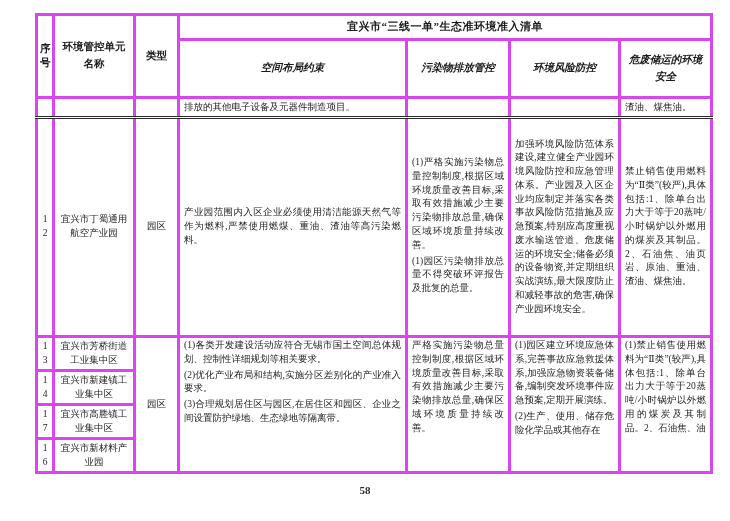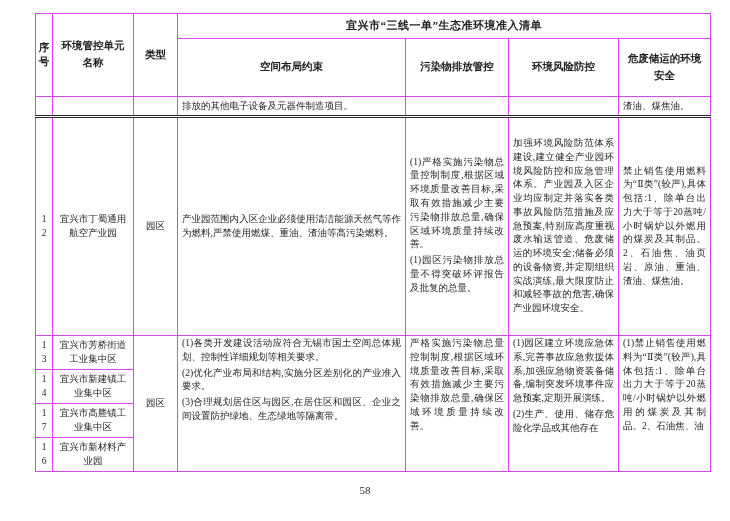--- a/index.html
+++ b/index.html
@@ -7,43 +7,43 @@
     width:730px;height:521px;background:#ffffff;
     font-family:"Liberation Serif","DejaVu Serif",serif;
     color:#1c1c1c;overflow:hidden;
   }
   .sheet{position:relative;width:730px;height:521px;background:#fff;}
   table.doc{
     position:absolute;left:35px;top:13px;width:676px;
     border-collapse:collapse;table-layout:fixed;
   }
   td{
-    border:1px solid #d946ef;
+    border:3px solid #d946ef;
     padding:1px 4px;
     font-size:9.5px;line-height:1.45;
     word-break:break-all;overflow:hidden;
     vertical-align:middle;
   }
   .hd{text-align:center;font-weight:bold;font-size:10.5px;line-height:1.6;}
   .serial-hd{padding:1px 2px;line-height:1.3;}
   .title-cell{text-align:center;font-weight:bold;font-size:11px;letter-spacing:0.5px;}
   .center{text-align:center;}
   .just{text-align:justify;}
   .vtop{vertical-align:top;}
   tr.r-title{height:25px;}
-  tr.r-subhd{height:58px;}
+  tr.r-subhd{height:58px;font-style:italic;}
   tr.r-cont{height:20px;}
   tr.r-cont td{padding:1px 4px;line-height:1.3;}
   tr.r12{height:219px;}
   tr.r12 > td{border-top:3px double #2b2b2b;}
   tr.r-s{height:34px;}
   .para{margin:0 0 2px 0;}
   .pagenum{
     position:absolute;left:0;right:0;top:484px;
-    text-align:center;font-size:11px;color:#2b2b2b;
+    text-align:center;font-size:11px;color:#2b2b2b;font-weight:bold;
   }
 </style>
 </head>
 <body>
 
 <div class="sheet">
 
   <table class="doc">
     <colgroup>
       <col style="width:17px">

